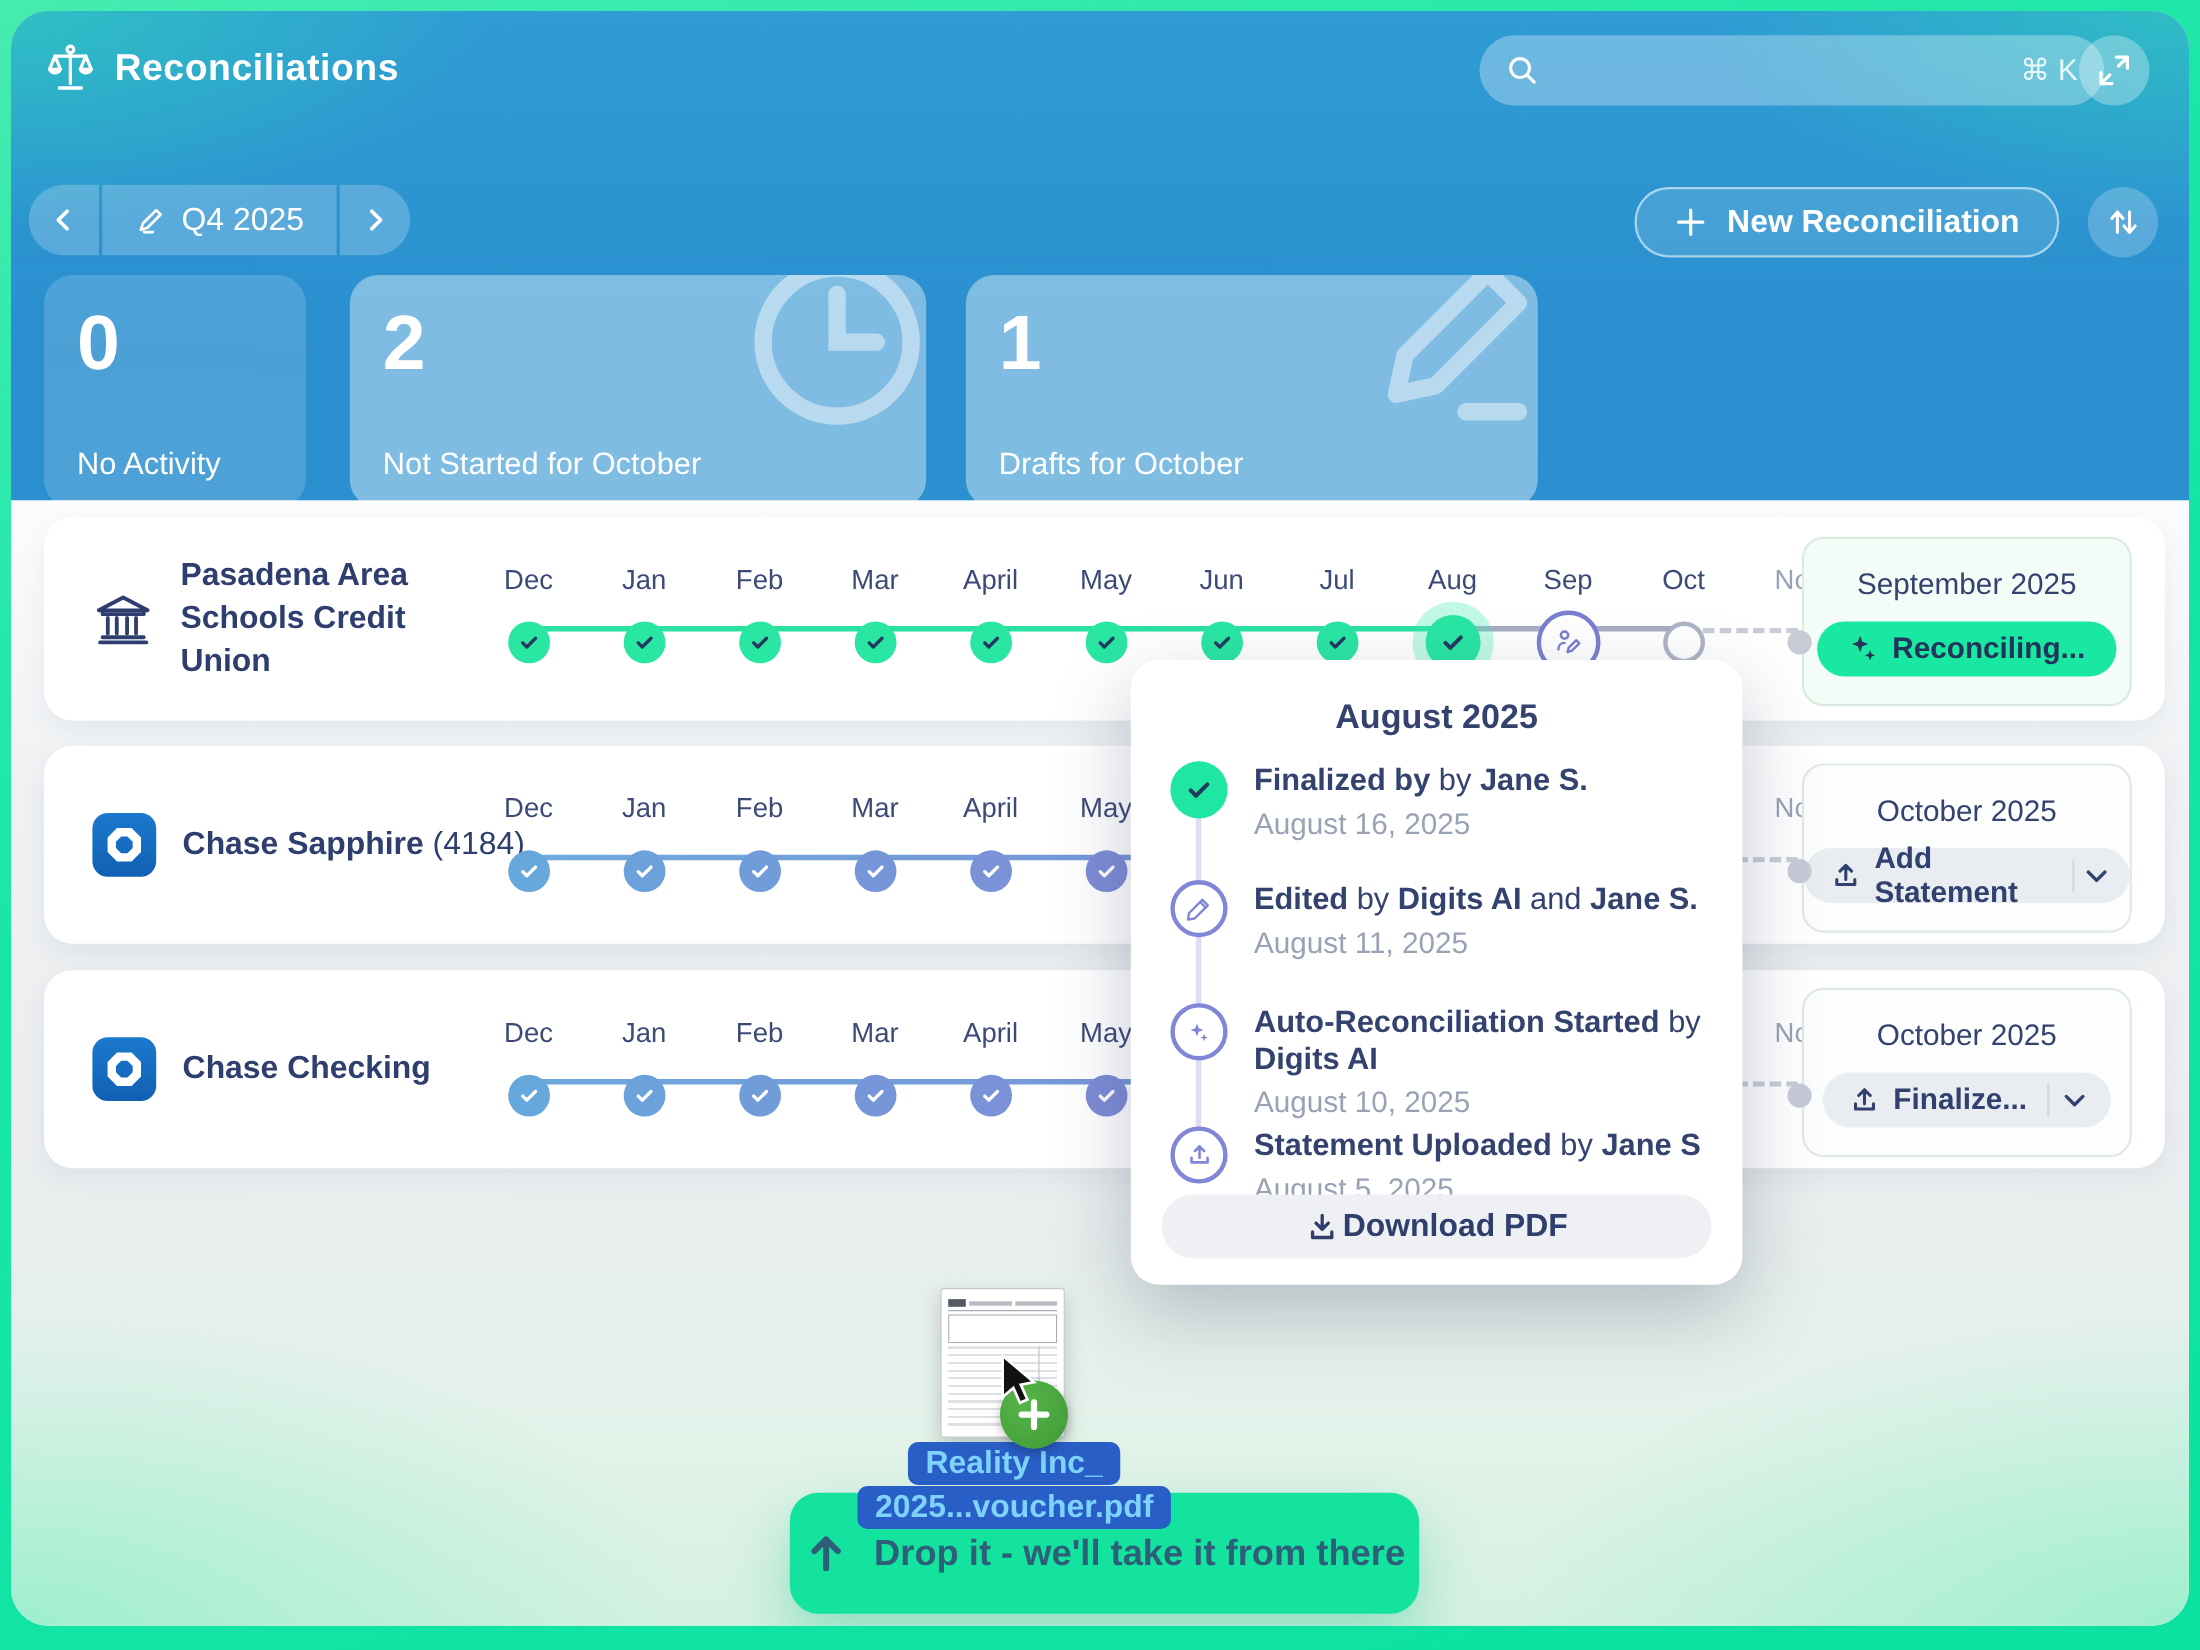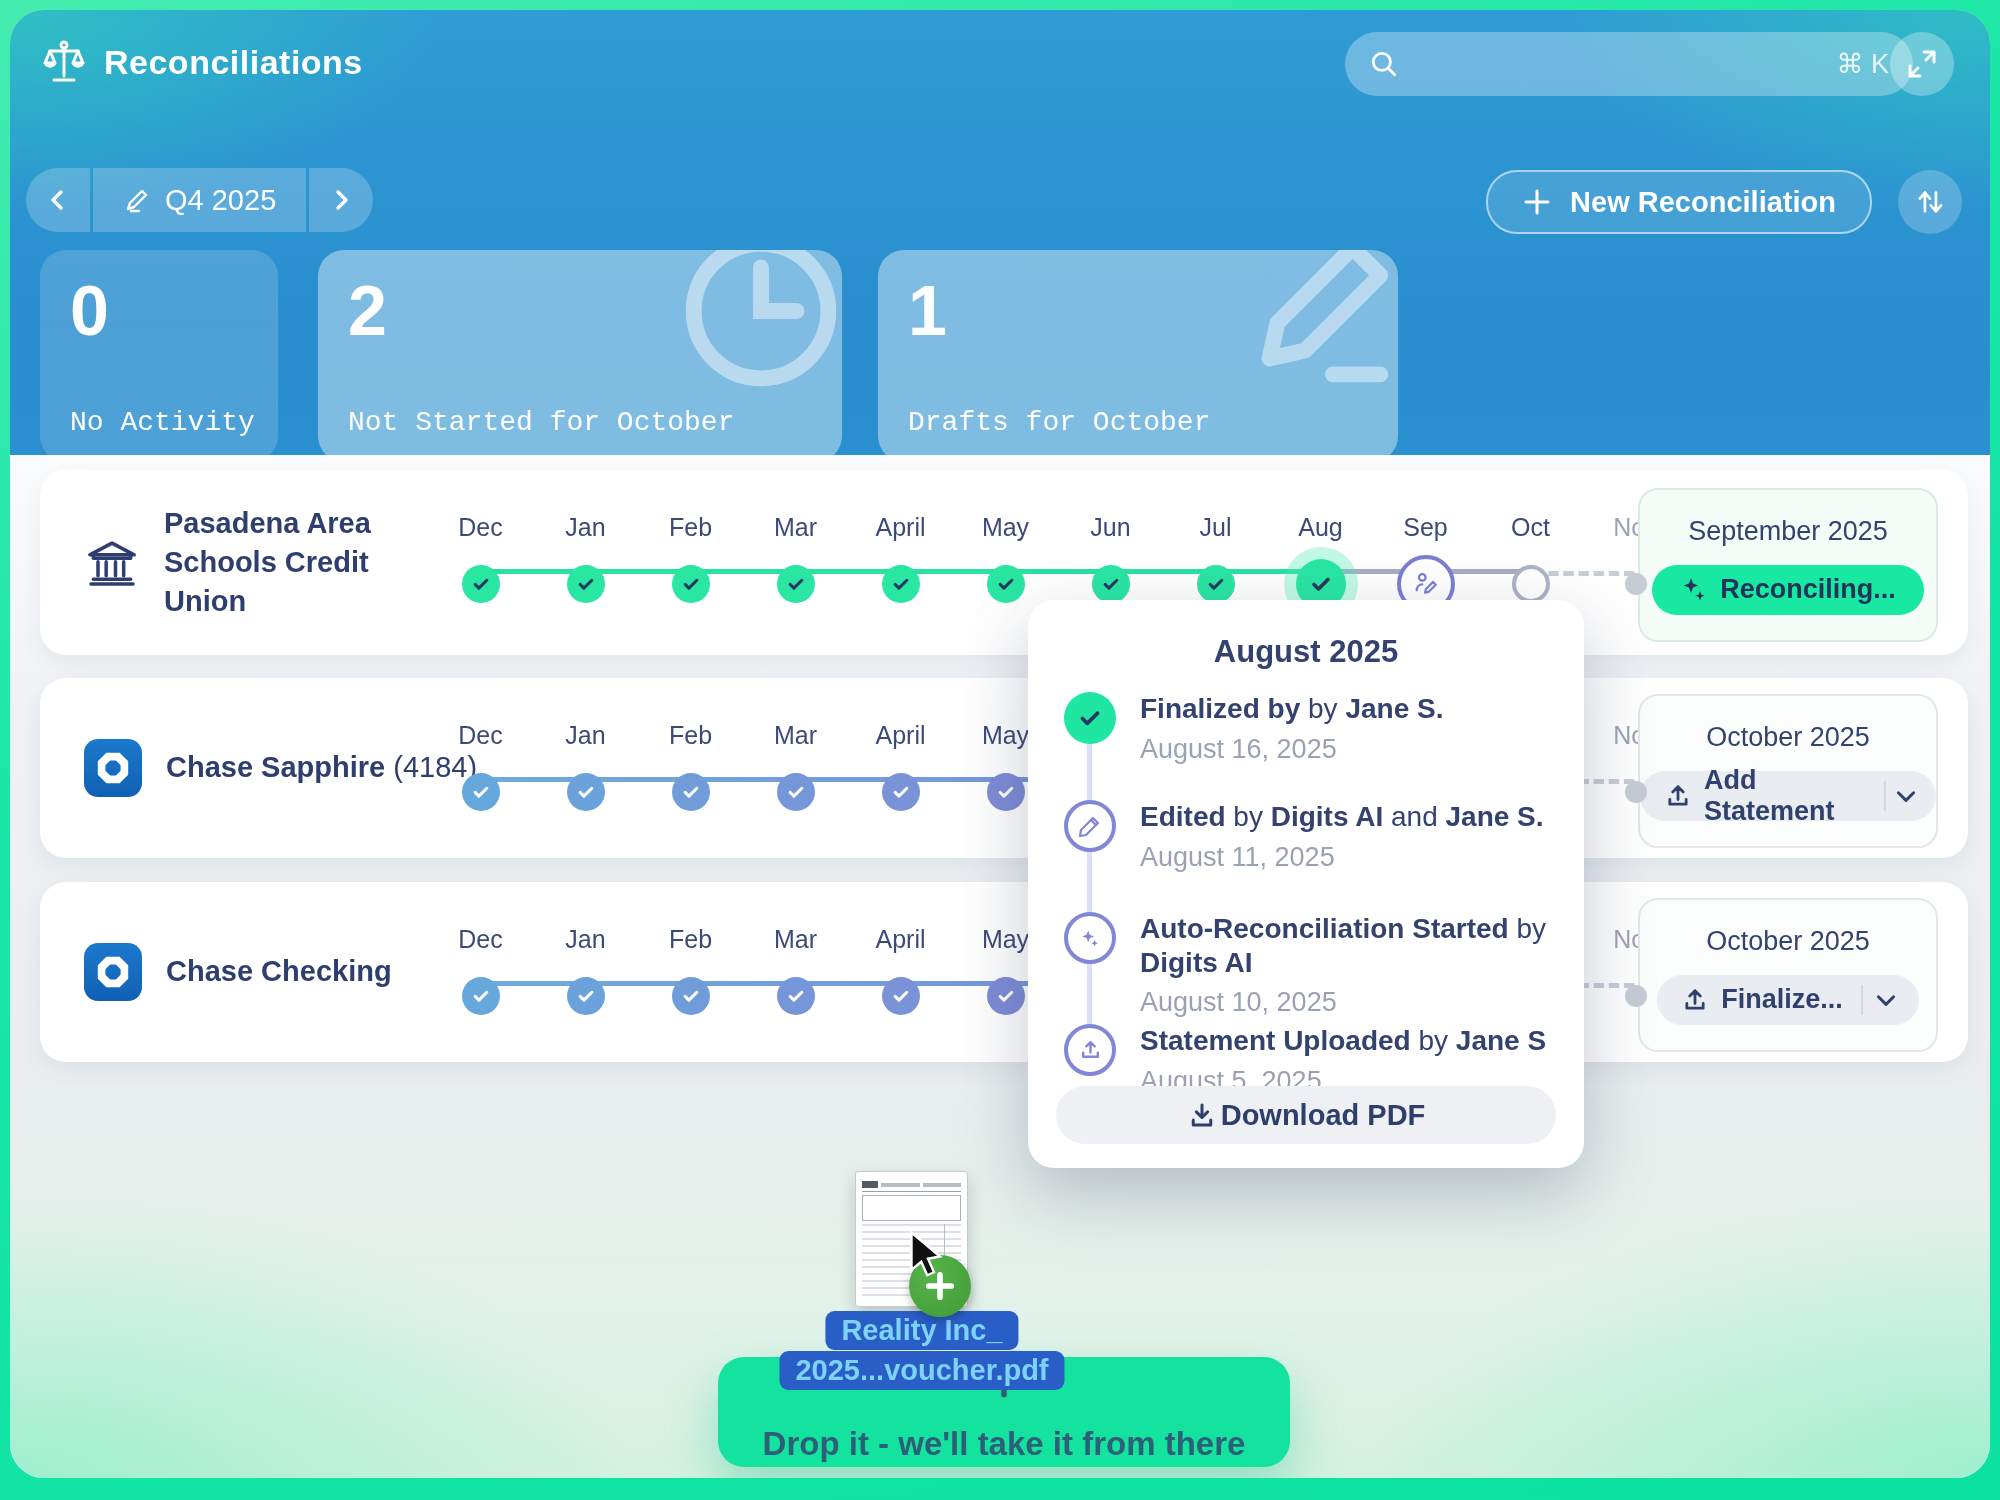--- a/index.html
+++ b/index.html
@@ -29,21 +29,21 @@
   .seg .s-m{padding:0 30px;gap:14px;font-size:29px;}
   .seg .s-r{width:64px;border-radius:0 32px 32px 0;}
   .newrec{position:absolute;right:118px;top:160px;height:60px;padding:0 34px;border-radius:31px;
     border:2px solid rgba(255,255,255,.55);background:rgba(255,255,255,.12);display:flex;align-items:center;
     gap:18px;color:#fff;font-size:29px;font-weight:bold;}
   .sortbtn{right:28px;top:160px;background:rgba(255,255,255,.22);}
   
   .card{position:absolute;top:240px;height:212px;border-radius:26px;color:#fff;overflow:hidden;}
   .card .v{position:absolute;left:30px;top:26px;font-size:70px;font-weight:bold;line-height:1;}
   .card .of{font-size:36px;font-weight:normal;opacity:.85;}
-  .card .l{position:absolute;left:30px;bottom:24px;font-size:28px;font-family:Liberation Mono, monospace;}
+  .card .l{position:absolute;left:30px;bottom:24px;font-size:28px;}
   .card .bigic{position:absolute;right:-14px;top:-34px;opacity:.45;}
   .c1{left:30px;width:238px;background:rgba(255,255,255,.16);}
   .c2{left:308px;width:524px;background:rgba(255,255,255,.40);}
   .c3{left:868px;width:520px;background:rgba(255,255,255,.40);}
   .c4{left:1428px;width:530px;background:rgba(255,255,255,.40);}
   
   .content{position:absolute;left:0;top:445px;right:0;bottom:0;
     background:
       radial-gradient(1000px 460px at 0% 100%, rgba(70,235,175,.38), transparent 62%),
       radial-gradient(1000px 460px at 100% 100%, rgba(70,235,175,.38), transparent 62%),
@@ -121,21 +121,21 @@
   .cursor{position:absolute;left:896px;top:776px;z-index:23;}
   .plusbadge{position:absolute;left:899px;top:800px;width:62px;height:62px;border-radius:50%;z-index:22;
     background:radial-gradient(circle at 35% 30%,#57b44a,#3f9a35);display:flex;align-items:center;justify-content:center;
     box-shadow:0 4px 10px rgba(0,0,0,.25);color:#fff;}
   .chip{position:absolute;left:912px;transform:translateX(-50%);background:#2a5ec7;color:#7dd3fc;font-weight:bold;
     font-size:29px;padding:3px 16px;border-radius:9px;white-space:nowrap;z-index:21;}
   .chip1{top:856px;}
   .chip2{top:896px;}
   .dropzone{position:absolute;left:708px;top:902px;width:572px;height:110px;border-radius:26px;background:#14e3a0;
     box-shadow:0 24px 50px rgba(18,190,135,.35);display:flex;align-items:center;justify-content:center;gap:24px;
-    color:#2d5f78;font-size:33px;font-weight:bold;z-index:15;flex-direction:column;}
+    color:#2d5f78;font-size:33px;font-weight:bold;z-index:15;}
   .ic{display:block;}
 </style>
 </head>
 <body>
 
 <div class="app">
 
   <div class="hdr">
     <div class="brand">
       <span>

